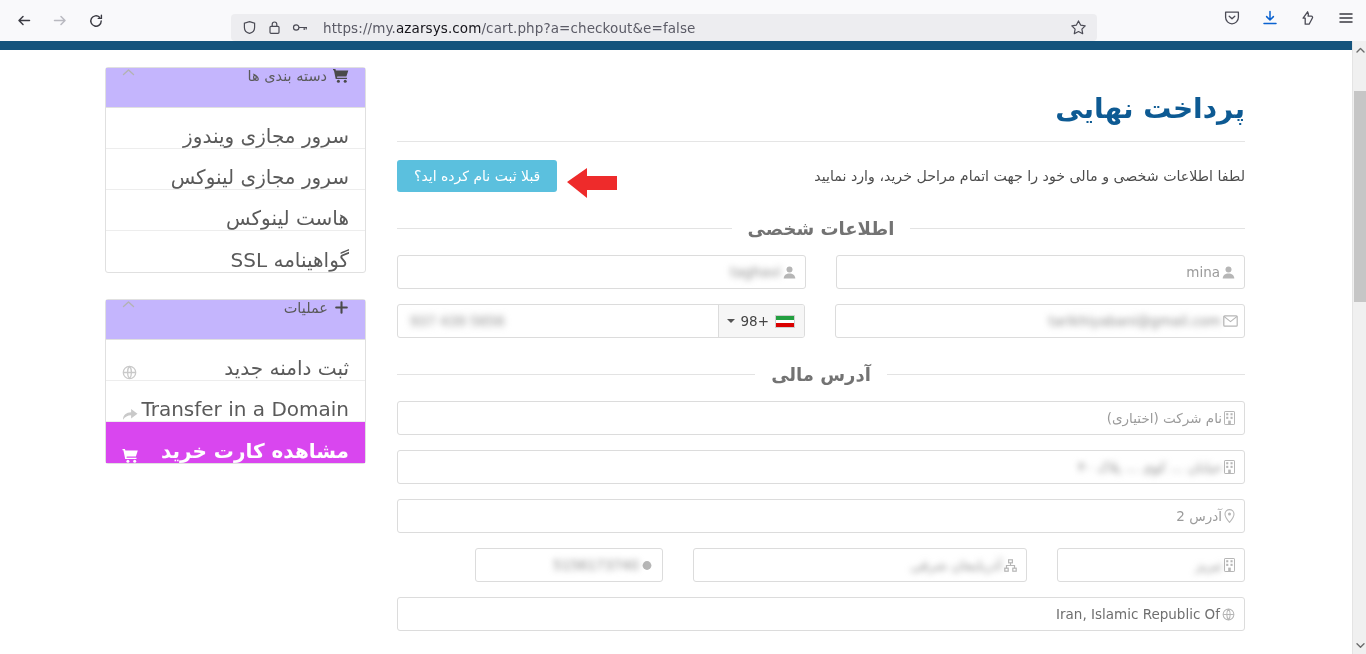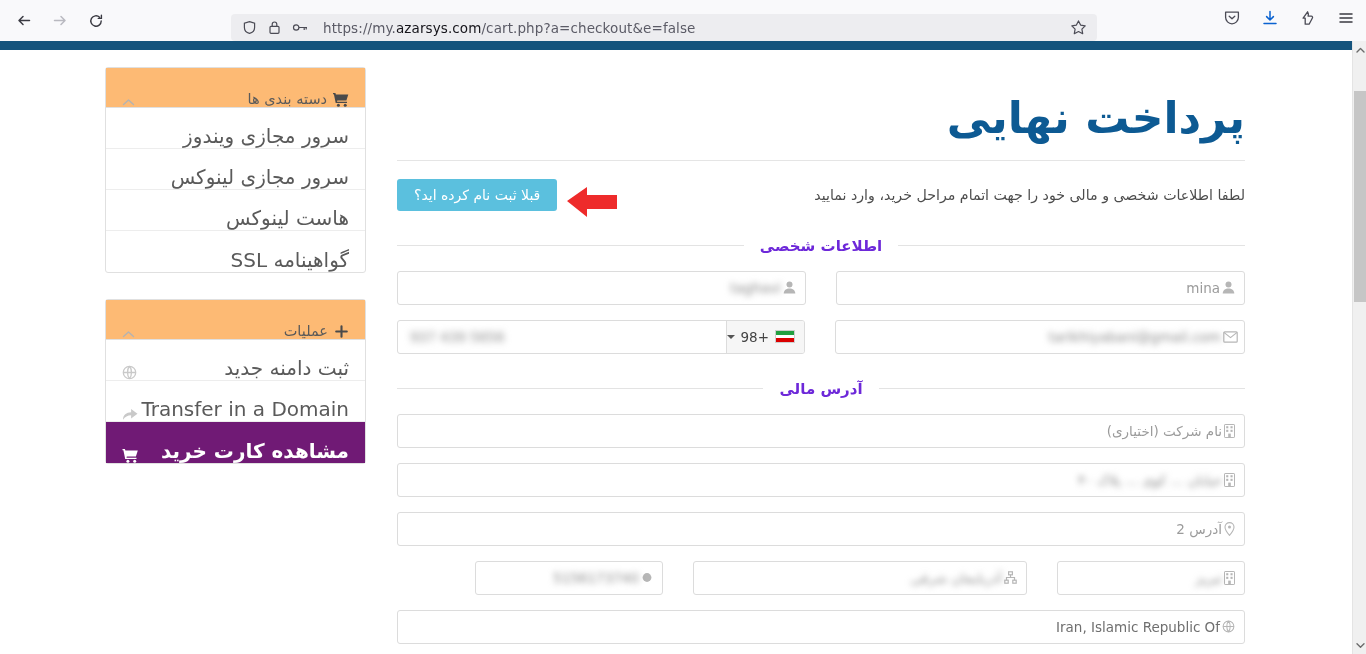--- a/index.html
+++ b/index.html
@@ -91,23 +91,23 @@
     width: 261px;
   }
   .panel {
     background: #ffffff;
     border: 1px solid #e0e0e0;
     border-radius: 3px;
     margin-bottom: 26px;
   }
   .panel-head {
     height: 40px;
-    background: #fdba74;
+    background: #c4b5fd;
     border-bottom: 1px solid #e0e0e0;
-    display: flex; align-items: flex-end;
+    display: flex; align-items: flex-start;
     padding: 0 16px;
     position: relative;
   }
   .panel-head .ph-title {
     flex: 1;
     text-align: right;
     font-size: 14.5px;
     color: #5a5a5a;
     direction: rtl;
     font-weight: 400;
@@ -133,35 +133,35 @@
     color: #5a5a5a;
     direction: rtl;
     cursor: pointer;
   }
   .panel-item:last-child { border-bottom: none; }
   .panel-item .pi-label { flex: 1; text-align: right; }
   .panel-item .pi-icon { color: #c9c9c9; display:flex; align-items:center; font-size: 15px; }
   .panel-item.ltr { direction: ltr; }
   .panel-item.ltr .pi-label { text-align: right; margin-top: 25px; }
   .panel-item.active {
-    background: #701a75;
+    background: #d946ef;
     color: #ffffff;
     font-weight: 600;
   }
   .panel-item.active .pi-icon { color: #ffffff; }
 
   
   #main {
     position: absolute; left: 397px; top: 26px;
     width: 848px;
   }
   #page-title {
     text-align: right;
     direction: rtl;
-    font-size: 44px;
+    font-size: 28px;
     font-weight: bold;
     color: #0d5a93;
     line-height: 1.15;
     margin: 0;
     padding-top: 26px;
   }
   #title-rule {
     border-top: 1px solid #e5e5e5;
     margin-top: 16px;
   }
@@ -196,23 +196,23 @@
   }
 
   .sec-head {
     display: flex; align-items: center;
     margin-top: 26px; margin-bottom: 16px;
     direction: rtl;
   }
   .sec-head .line { flex: 1; border-top: 1px solid #e3e3e3; }
   .sec-head .sec-title {
     padding: 0 16px;
-    font-size: 15px;
+    font-size: 18px;
     font-weight: bold;
-    color: #6d28d9;
+    color: #737373;
     white-space: nowrap;
   }
 
   .form-row {
     display: flex; direction: rtl;
     gap: 30px;
     margin-bottom: 15px;
     text-align: right;
   }
   .field {
@@ -242,21 +242,21 @@
   .field .f-text.blur { filter: blur(3.4px); color:#8d8d8d; }
   .field .f-text.ltrv { direction: ltr; }
 
   
   #phone-field { flex: 0 0 408px; direction: ltr; padding: 0; }
   #phone-flagbox {
     height: 100%;
     background: #f6f6f6;
     border-left: 1px solid #dcdcdc;
     display: flex; align-items: center; gap: 6px;
-    padding: 0 9px 0 0;
+    padding: 0 9px 0 8px;
     order: 2;
     margin-left: auto;
   }
   #phone-flag {
     width: 20px; height: 13px;
     background: linear-gradient(#239f40 0 33.3%, #ffffff 33.3% 66.6%, #da0000 66.6% 100%);
     border: 1px solid #cfcfcf;
     position: relative;
   }
   #phone-code { font-size: 13.5px; color: #444; }

